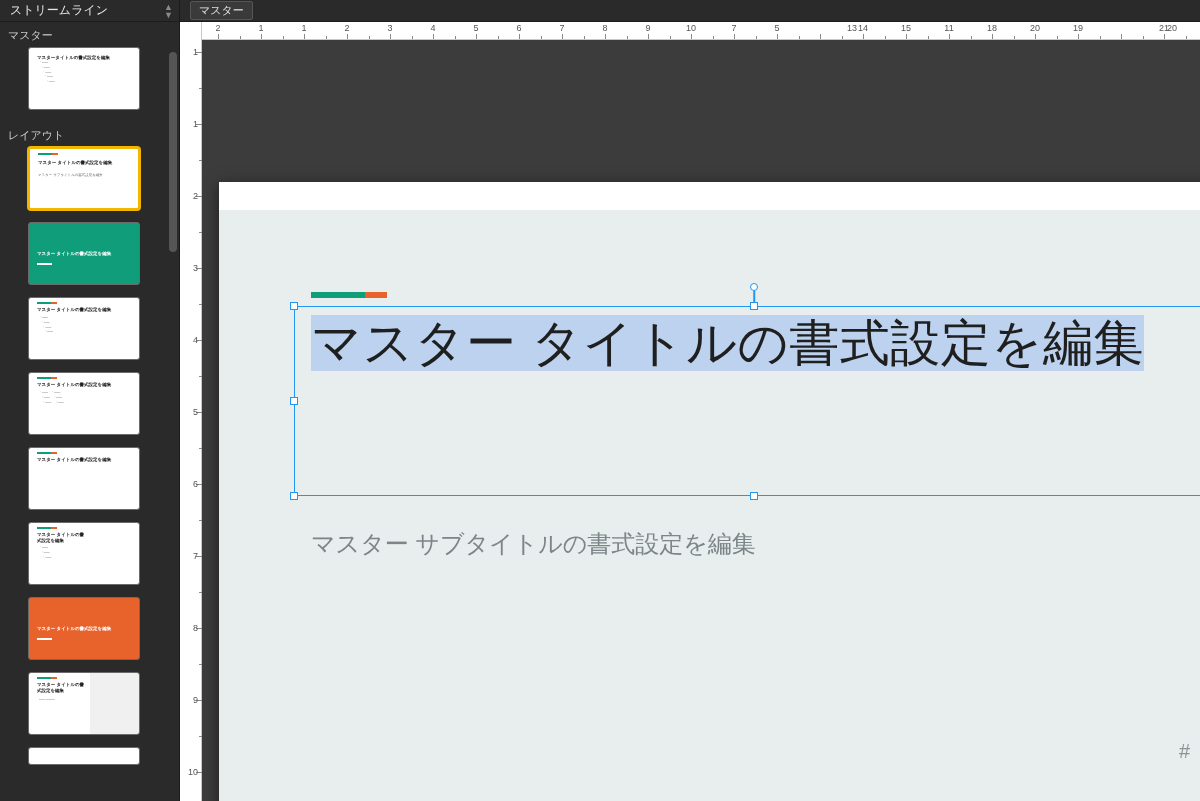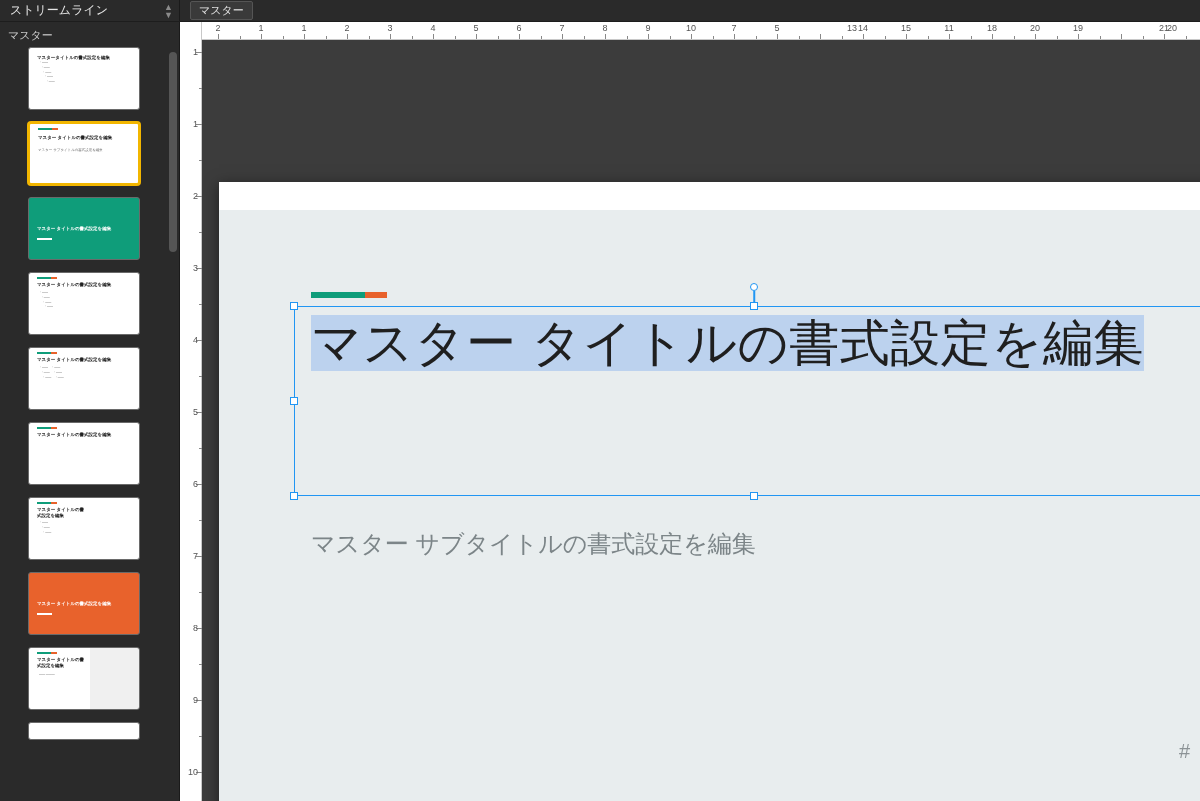--- a/index.html
+++ b/index.html
@@ -155,20 +155,21 @@
     <div class="section-label">マスター</div>
     <div class="thumb-slot">
       <div class="slide-thumb">
         <div class="mini-title">マスタータイトルの書式設定を編集</div>
         <div class="mini-lines shift">
           ・――<br>&nbsp;&nbsp;・――<br>&nbsp;&nbsp;&nbsp;&nbsp;・――<br>&nbsp;&nbsp;&nbsp;&nbsp;&nbsp;&nbsp;・――<br>&nbsp;&nbsp;&nbsp;&nbsp;&nbsp;&nbsp;&nbsp;&nbsp;・――
         </div>
       </div>
     </div>
 
+    <div class="section-label">レイアウト</div>
 
     <div class="thumb-slot">
         <div class="slide-thumb selected">
       <div class="mini-accent"></div>
       <div class="mini-title" style="top:11px">マスター タイトルの書式設定を編集</div>
       <div class="mini-sub" style="top:24px">マスター サブタイトルの書式設定を編集</div>
     </div>
       </div>
 
     <div class="thumb-slot">

